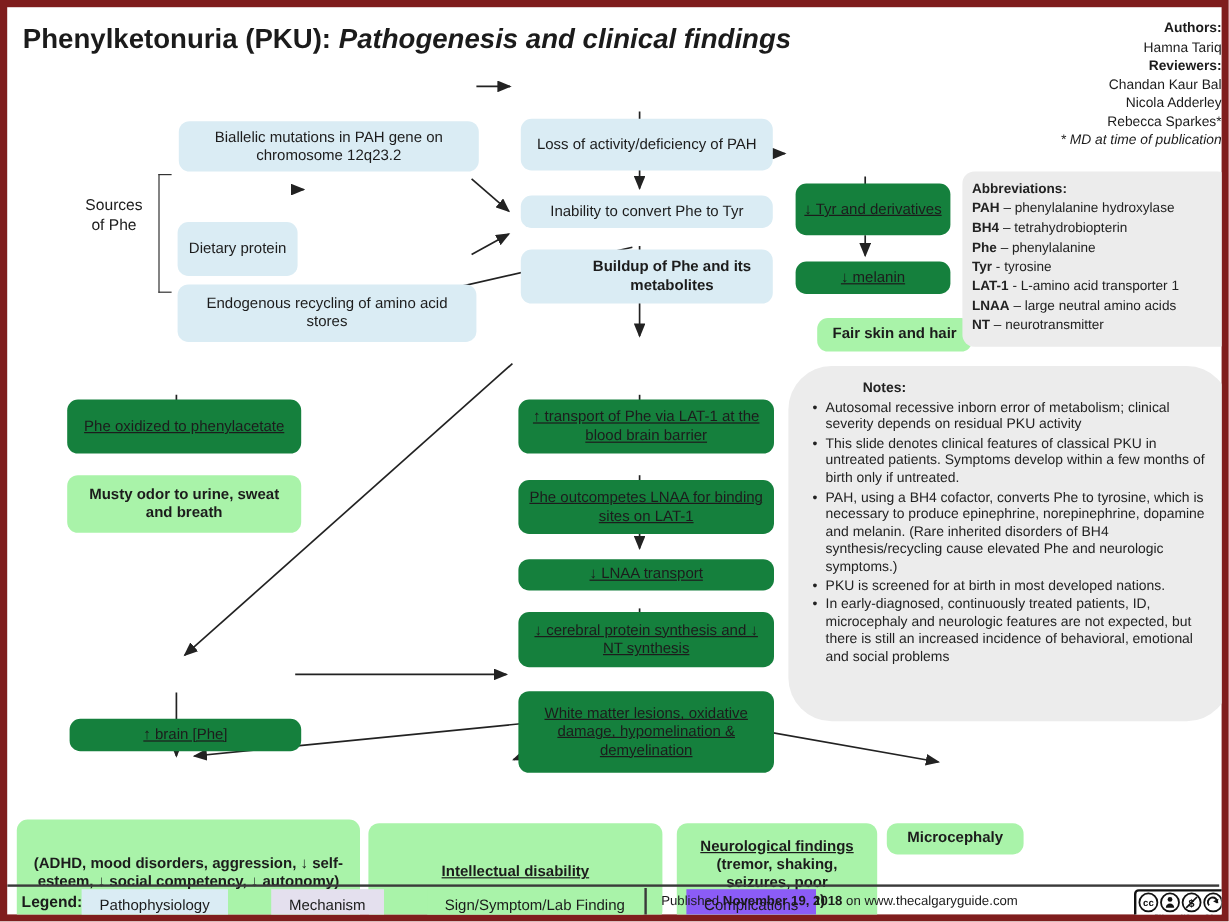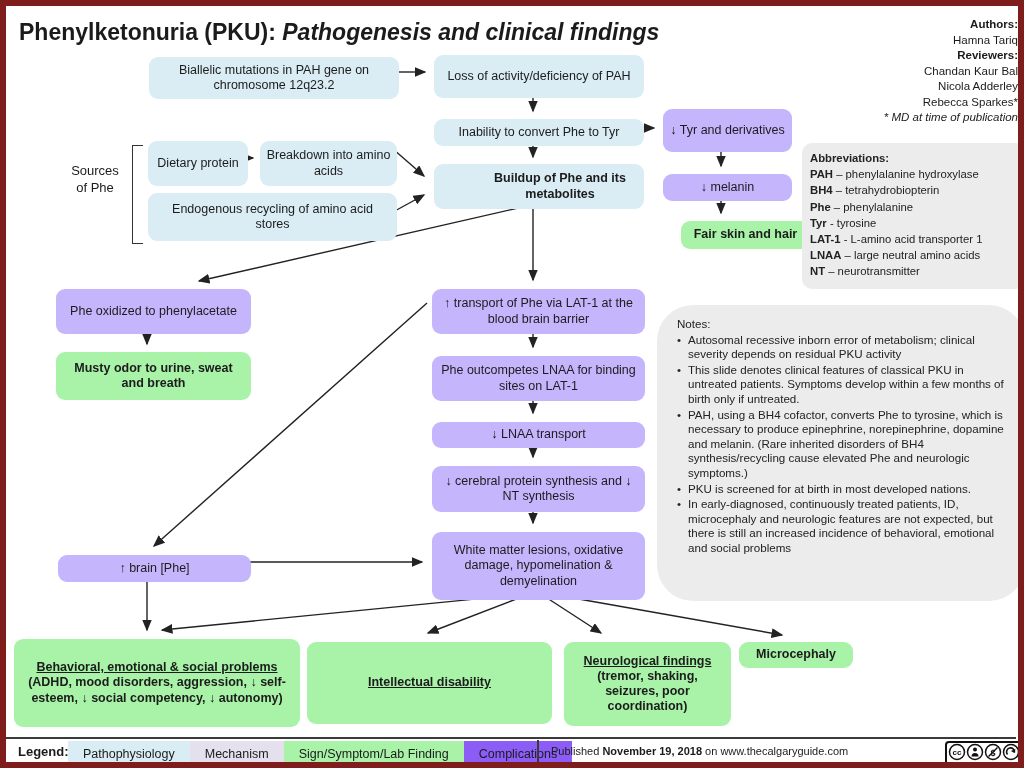--- a/index.html
+++ b/index.html
@@ -1,56 +1,56 @@
 <!DOCTYPE html>
 <html><head>
 <meta charset="utf-8">
 <style>
   html,body{margin:0;padding:0;background:#fff;font-family:"Liberation Sans",sans-serif;}
   #canvas{position:relative;width:1024px;height:768px;box-sizing:border-box;
           border:6px solid #7f1d1d;background:#fff;overflow:hidden;color:#1b1b1b;}
   
   .box{position:absolute;display:flex;flex-direction:column;align-items:center;justify-content:center;
        text-align:center;border-radius:9px;font-size:12.5px;line-height:1.22;
-       padding:2px 6px;box-sizing:border-box;color:#1c1c1c;}
+       padding:2px 6px;box-sizing:border-box;color:#1c1c1c;margin-top:44px;}
   .blue{background:#daecf4;}
-  .lav{background:#c4b5fd;}
+  .lav{background:#15803d;text-decoration:underline;}
   .green{background:#a9f3a9;font-weight:bold;}
   .bold{font-weight:bold;}
   .u{text-decoration:underline;}
   
   #title{position:absolute;left:13px;top:13px;font-size:23px;font-weight:bold;white-space:nowrap;}
   #title .it{font-style:italic;}
   
   #credits{position:absolute;left:790px;top:11px;width:222px;text-align:right;
            font-size:11.5px;line-height:15.5px;}
   #credits .b{font-weight:bold;}
   #credits .it{font-style:italic;}
   
   .graybox{position:absolute;background:#ececec;box-sizing:border-box;color:#222;}
   #abbr{left:796px;top:137px;width:223px;height:146px;border-radius:10px;
         padding:7px 8px;font-size:11.3px;line-height:16.2px;}
   #abbr .term{font-weight:bold;}
   #notes{left:651px;top:299px;width:368px;height:296px;border-radius:36px;
          padding:12px 18px 10px 20px;font-size:11.6px;line-height:14.6px;}
-  #notes .hd{font-weight:normal;}
+  #notes .hd{font-weight:bold;margin-left:42px;}
   #notes ul{margin:1px 0 0 0;padding:0;list-style:none;}
   #notes li{position:relative;padding-left:11px;margin:0 0 1px 0;}
   #notes li::before{content:"\2022";position:absolute;left:0;top:0;}
   
   #sources-label{position:absolute;left:52px;top:156px;width:74px;text-align:center;
                  font-size:13px;line-height:17px;}
   #bracket{position:absolute;left:126px;top:139px;width:10px;height:97px;
            border-left:1.6px solid #333;border-top:1.6px solid #333;border-bottom:1.6px solid #333;}
   
   #arrows{position:absolute;left:0;top:0;width:1010px;height:754px;pointer-events:none;}
   
   #footer-rule{position:absolute;left:0px;top:731px;width:1010px;height:2px;background:#3a3a3a;}
   #legend-label{position:absolute;left:12px;top:738px;font-size:13px;font-weight:bold;}
-  #legend-chips{position:absolute;left:62px;top:735px;height:26px;display:flex;}
+  #legend-chips{position:absolute;left:62px;top:735px;height:26px;display:flex;gap:36px;}
   .chip{display:flex;align-items:center;justify-content:center;height:26px;
         padding:0 15px;font-size:12.5px;white-space:nowrap;}
   #footer-divider{position:absolute;left:531px;top:734px;width:2px;height:29px;background:#3a3a3a;}
   #published{position:absolute;left:545px;top:739px;font-size:11px;white-space:nowrap;}
   #published .b{font-weight:bold;}
   #cc-badge{position:absolute;left:939px;top:735px;width:79px;height:28px;border:2px solid #111;
             border-radius:4px;box-sizing:border-box;display:flex;align-items:center;justify-content:center;background:#fff;}
 </style>
 </head>
 <body>
@@ -106,39 +106,37 @@
   <div id="sources-label">
     <div>Sources</div>
     <div>of Phe</div>
   </div>
   <div id="bracket"></div>
 
   <div class="box blue" style="left:143px;top:51px;width:250px;height:42px;">Biallelic mutations in PAH gene on chromosome 12q23.2</div>
   <div class="box blue" style="left:428px;top:49px;width:210px;height:43px;">Loss of activity/deficiency of PAH</div>
   <div class="box blue" style="left:428px;top:113px;width:210px;height:27px;">Inability to convert Phe to Tyr</div>
   <div class="box blue" style="left:142px;top:135px;width:100px;height:45px;">Dietary protein</div>
-  <div class="box blue" style="left:254px;top:135px;width:137px;height:45px;">Breakdown into amino acids</div>
   <div class="box blue" style="left:142px;top:187px;width:249px;height:48px;">Endogenous recycling of amino acid stores</div>
   <div class="box blue bold" style="left:428px;top:158px;width:210px;height:45px;padding-left:48px;">Buildup of Phe and its metabolites</div>
 
   <div class="box lav" style="left:657px;top:103px;width:129px;height:43px;">↓ Tyr and derivatives</div>
   <div class="box lav" style="left:657px;top:168px;width:129px;height:27px;">↓ melanin</div>
   <div class="box lav" style="left:50px;top:283px;width:195px;height:45px;">Phe oxidized to phenylacetate</div>
   <div class="box lav" style="left:426px;top:283px;width:213px;height:45px;">↑ transport of Phe via LAT-1 at the blood brain barrier</div>
   <div class="box lav" style="left:426px;top:350px;width:213px;height:45px;">Phe outcompetes LNAA for binding sites on LAT-1</div>
   <div class="box lav" style="left:426px;top:416px;width:213px;height:26px;">↓ LNAA transport</div>
   <div class="box lav" style="left:426px;top:460px;width:213px;height:46px;">↓ cerebral protein synthesis and ↓ NT synthesis</div>
   <div class="box lav" style="left:426px;top:526px;width:213px;height:68px;">White matter lesions, oxidative damage, hypomelination &amp; demyelination</div>
   <div class="box lav" style="left:52px;top:549px;width:193px;height:27px;">↑ brain [Phe]</div>
 
   <div class="box green" style="left:675px;top:215px;width:129px;height:28px;">Fair skin and hair</div>
   <div class="box green" style="left:50px;top:346px;width:195px;height:48px;">Musty odor to urine, sweat and breath</div>
 
   <div class="box green" style="left:8px;top:633px;width:286px;height:88px;">
-    <div class="u">Behavioral, emotional &amp; social problems</div>
     <div>(ADHD, mood disorders, aggression, ↓ self-esteem, ↓ social competency, ↓ autonomy)</div>
   </div>
   <div class="box green" style="left:301px;top:636px;width:245px;height:82px;">
     <div class="u">Intellectual disability</div>
   </div>
   <div class="box green" style="left:558px;top:636px;width:167px;height:84px;">
     <div class="u">Neurological findings</div>
     <div>(tremor, shaking, seizures, poor coordination)</div>
   </div>
   <div class="box green" style="left:733px;top:636px;width:114px;height:26px;">Microcephaly</div>

